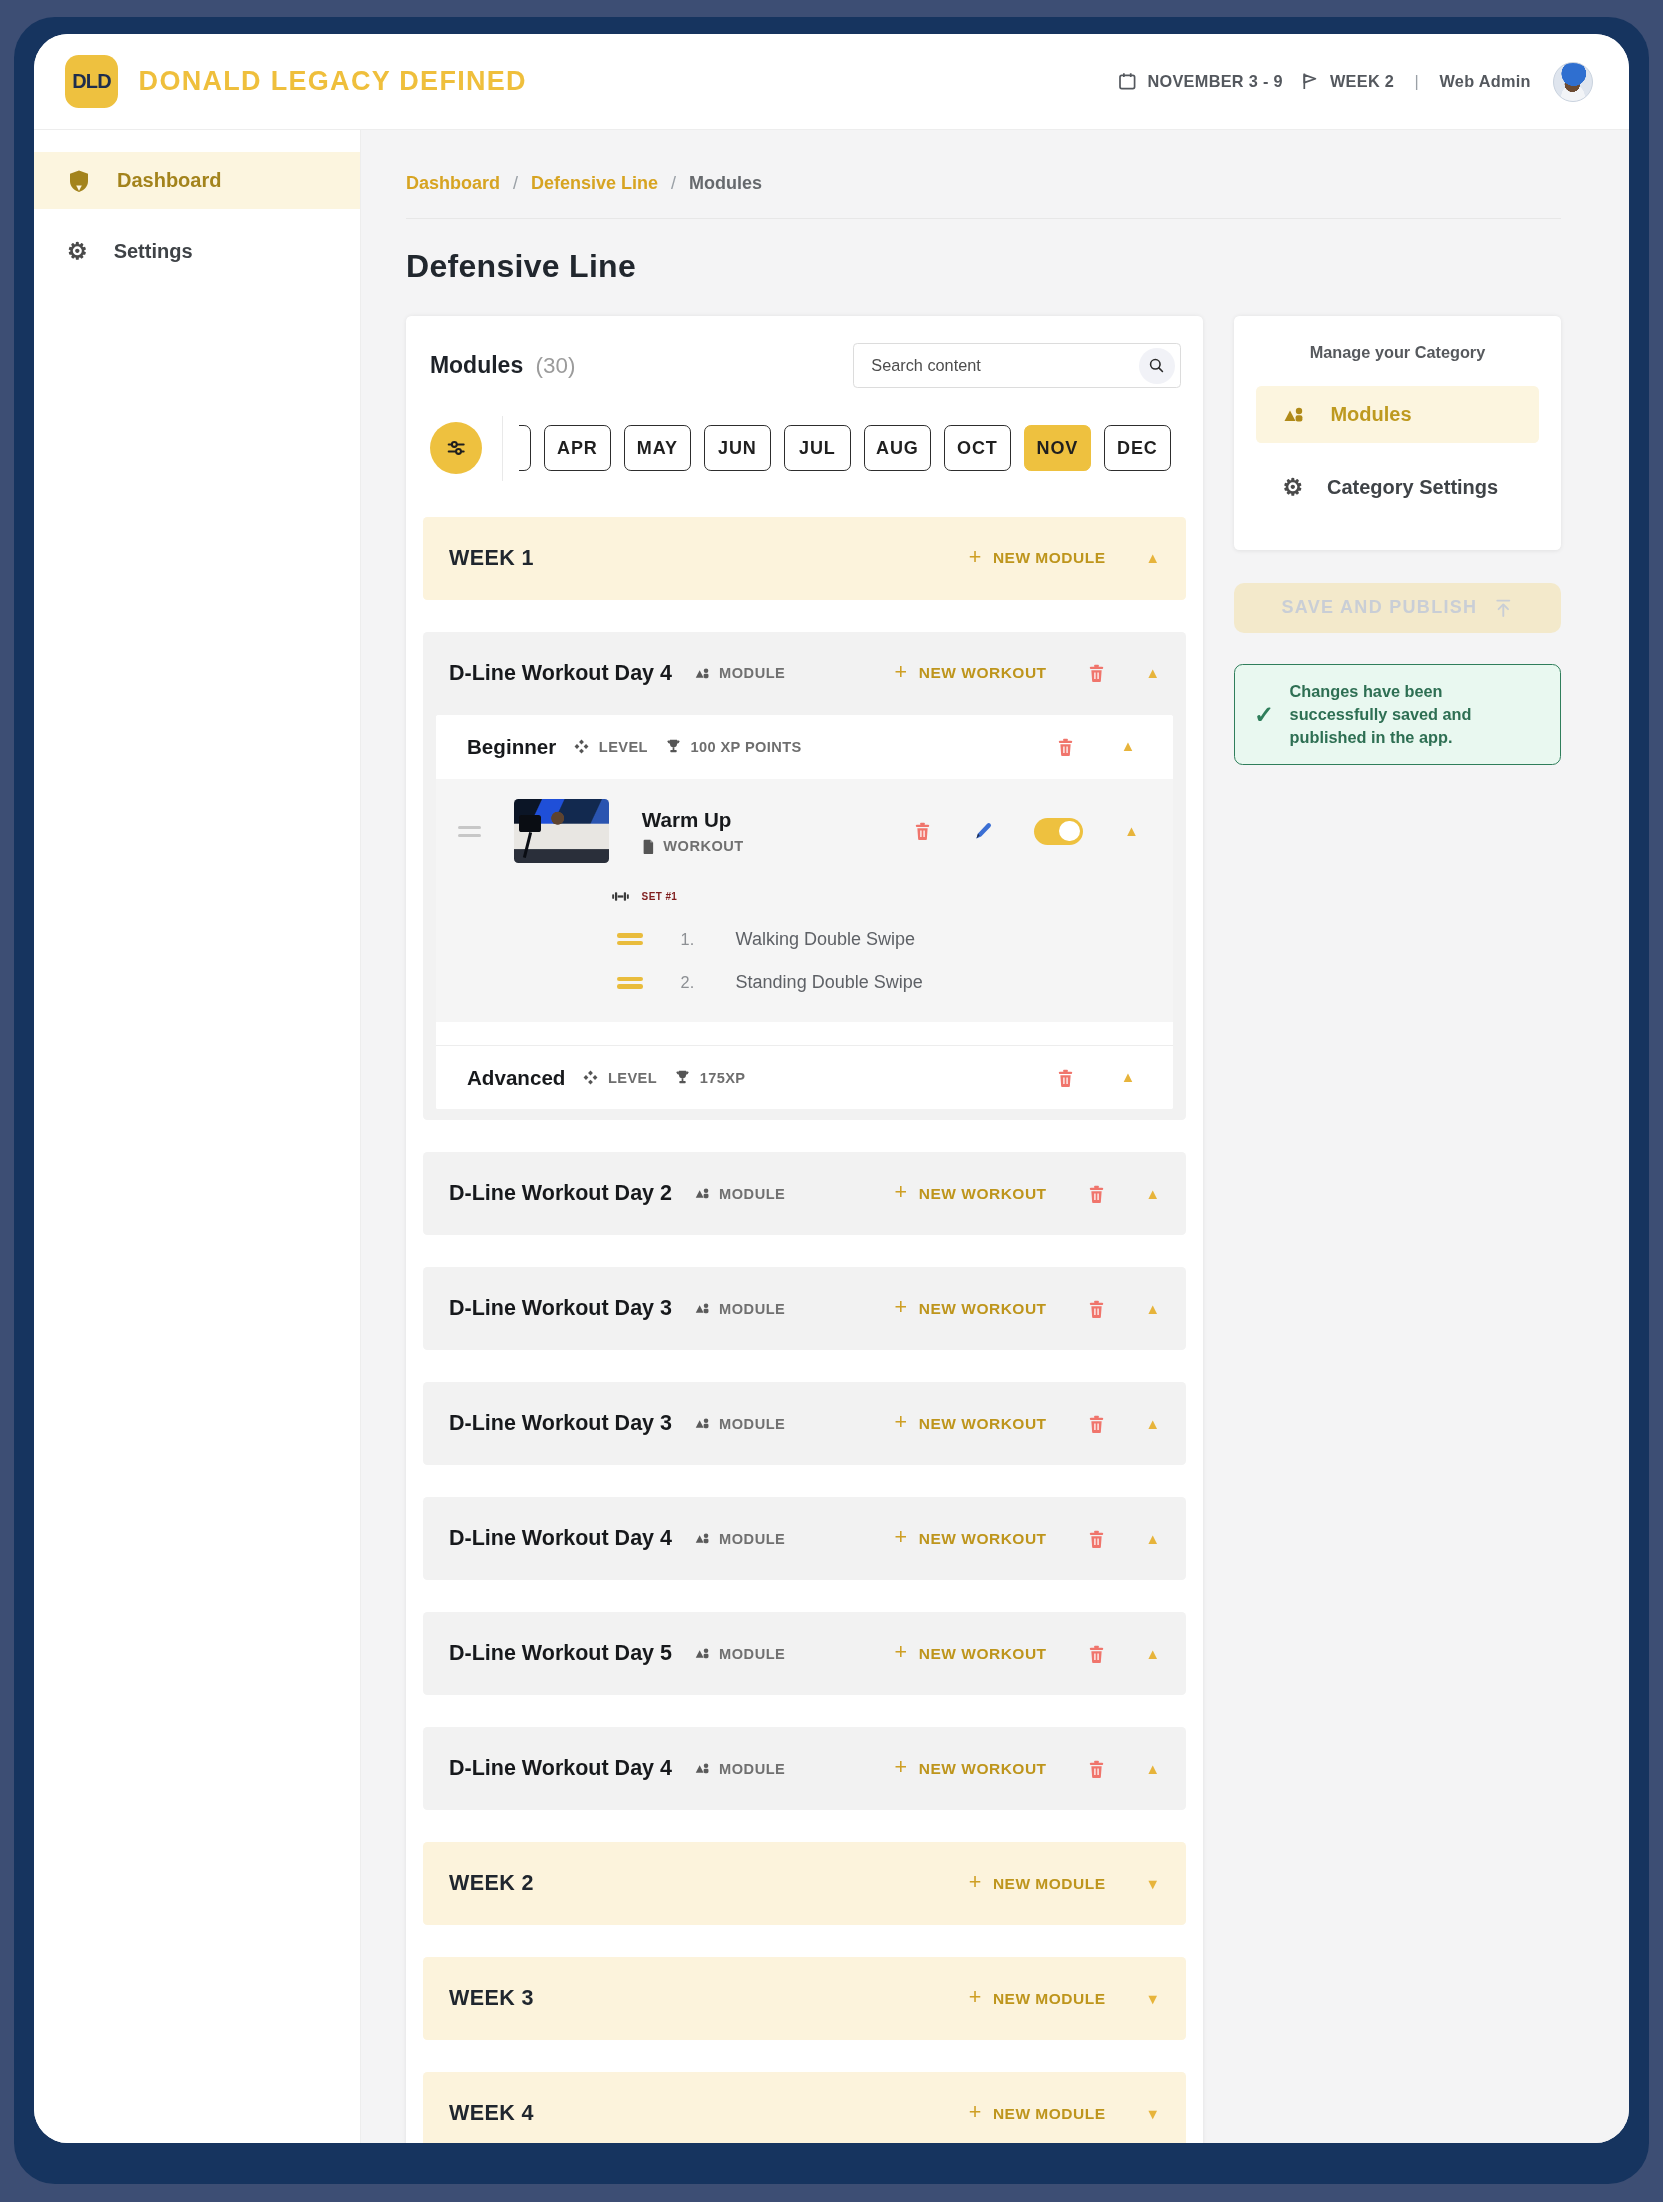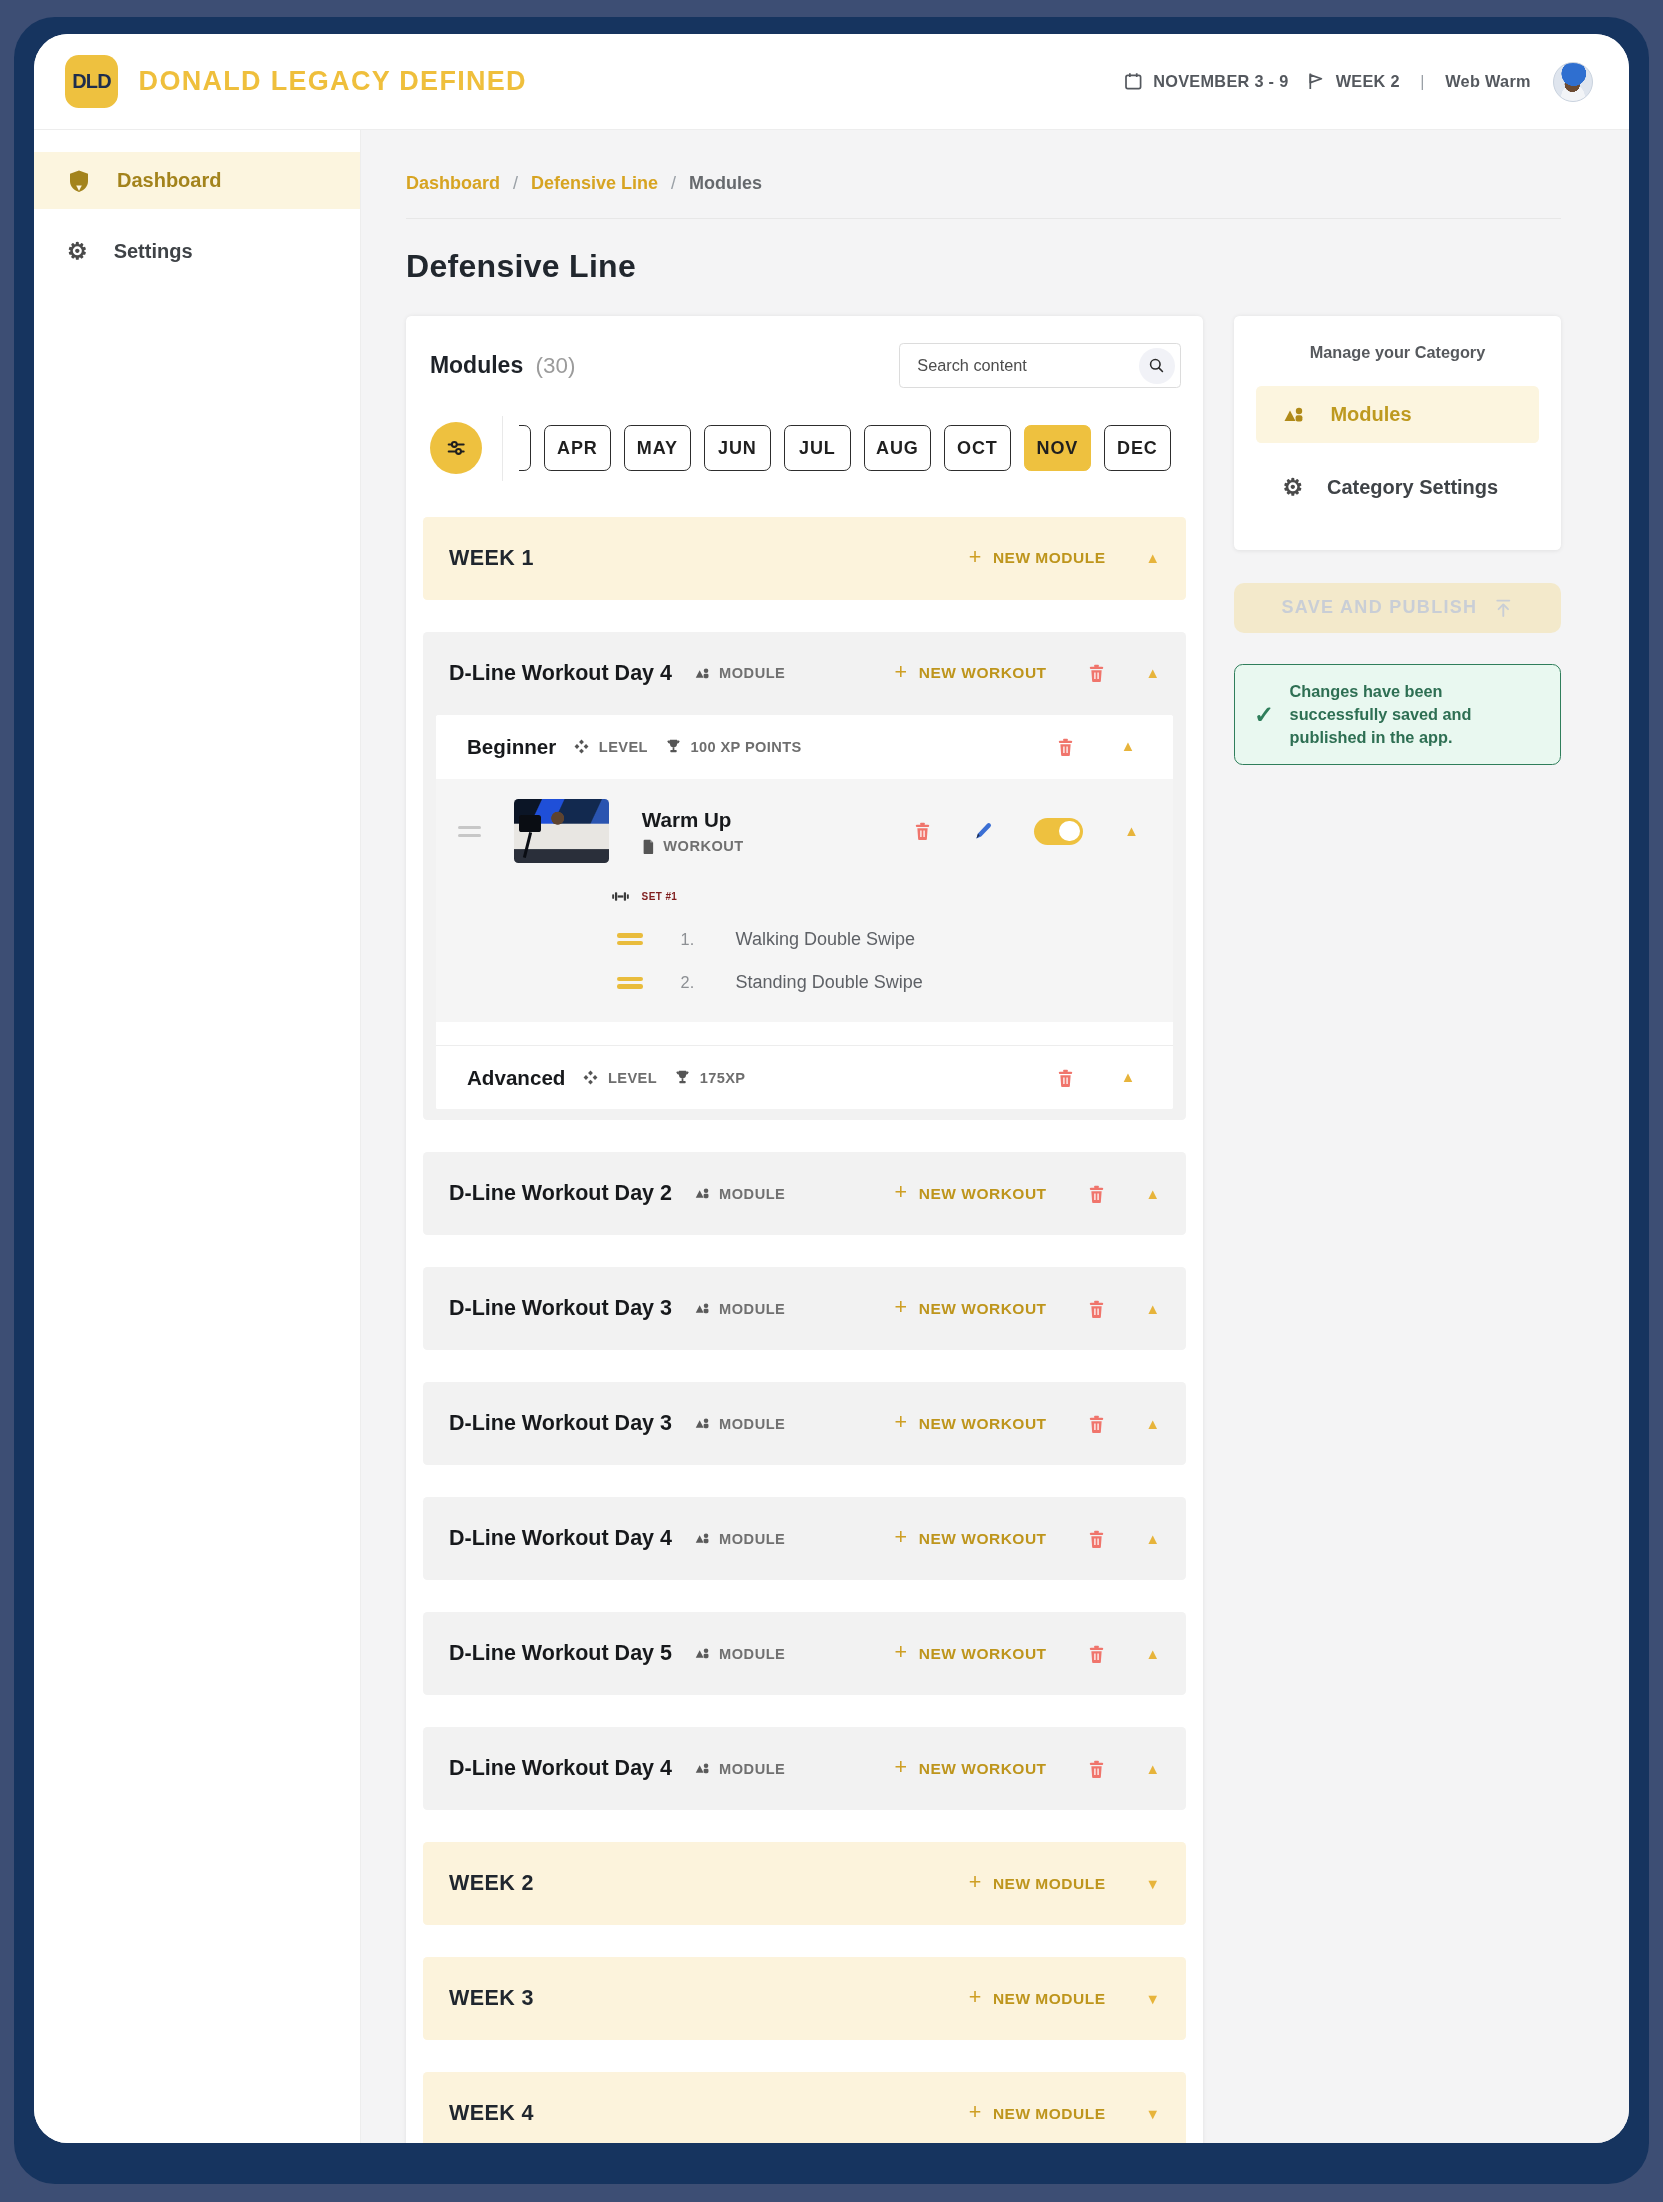--- a/index.html
+++ b/index.html
@@ -53,21 +53,21 @@
   .page-title { font-size:32px; font-weight:800; color:#21272E; margin-top:29px; letter-spacing:0.3px; }
 
   .content { display:flex; gap:31px; margin-top:31px; align-items:flex-start; }
   .card { background:#fff; border-radius:5.2px; box-shadow:0 0.9px 4.3px rgba(0,0,0,.08); }
 
   
   .modules-card { flex:1; padding:24px 17px 15.5px; }
   .mc-head { display:flex; justify-content:space-between; align-items:center; padding:3.4px 5.2px 0 6.9px; }
   .mc-title { font-size:23px; font-weight:800; color:#1E2228; }
   .mc-count { color:#9B9B9B; font-weight:500; margin-left:8.6px; font-size:22.4px; }
-  .search { width:282px; height:45px; border:0.9px solid #DCDCDC; border-radius:4.3px;
+  .search { width:328px; height:45px; border:0.9px solid #DCDCDC; border-radius:4.3px;
     display:flex; align-items:center; padding:0 5.2px 0 15.5px; background:#fff; }
   .search input { flex:1; border:0; outline:none; font-size:16.3px; color:#333;
     font-family:inherit; background:transparent; }
   .search input::placeholder { color:#4d4d4d; }
   .search-circ { width:36px; height:36px; border-radius:50%; background:#F1F2F7;
     display:flex; align-items:center; justify-content:center; cursor:pointer; }
 
   .months { display:flex; align-items:center; margin-top:27.5px; padding-left:6.9px; }
   .filter-btn { width:52px; height:52px; border-radius:50%; background:#EEC13F; border:0;
     display:flex; align-items:center; justify-content:center; cursor:pointer; flex:0 0 52px; }
@@ -188,21 +188,21 @@
       <div class="hr-item">
         <span class="icon">
           <svg width="20.6" height="20.6" viewBox="0 0 24 24" fill="none" stroke="#54585E" stroke-width="2" stroke-linejoin="round">
             <path d="M5 3 V21"></path>
               <path d="M5 4.5 L18 9 L5 13.5 Z"></path>
           </svg>
         </span>
         <span>WEEK 2</span>
       </div>
       <span class="hr-sep">|</span>
-      <span>Web Warm</span>
+      <span>Web Admin</span>
       <div class="avatar"></div>
     </div>
   </div>
 
   <div class="appbody">
 
     <div class="sidebar">
       <div class="side-item active">
         <span class="icon">
           <svg width="24" height="24" viewBox="0 0 24 24" fill="#A3831C">

